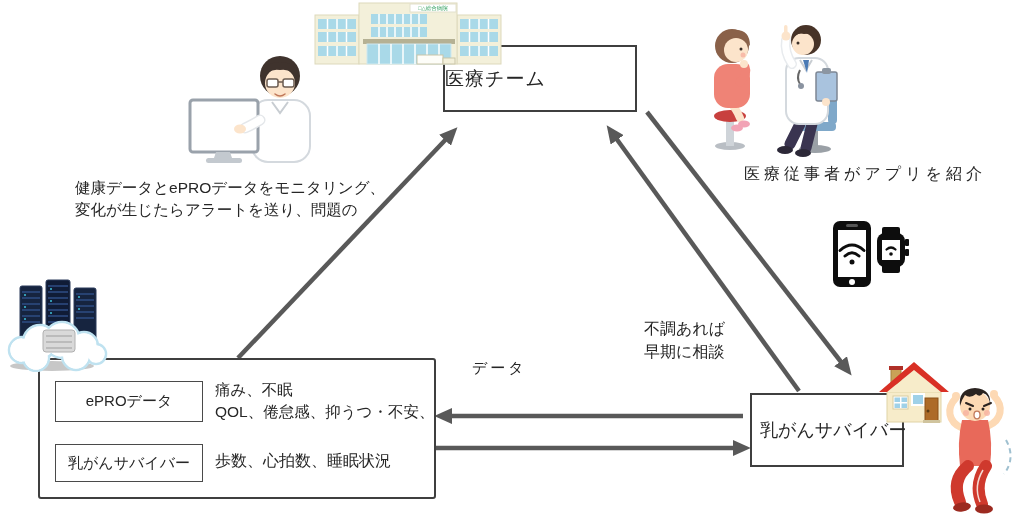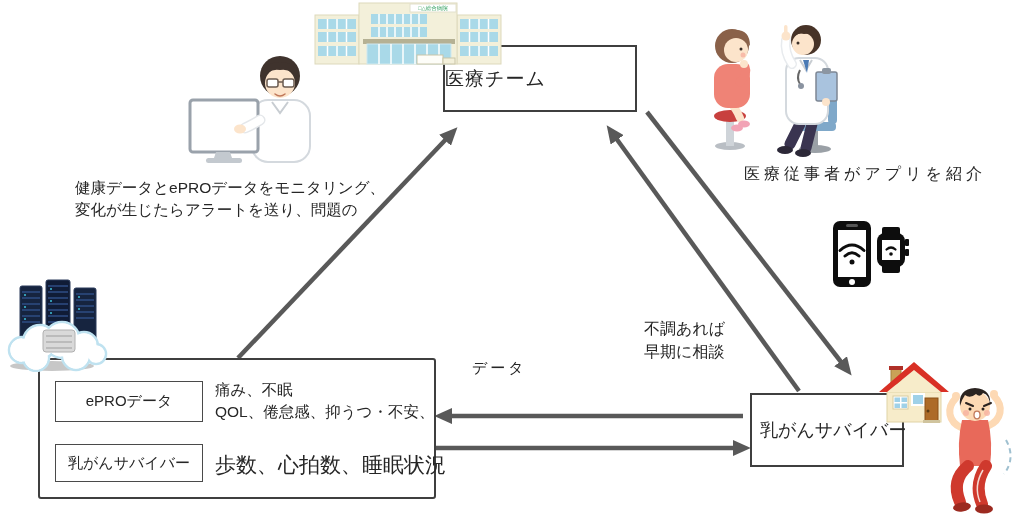--- a/index.html
+++ b/index.html
@@ -257,21 +257,21 @@
     <div class="innerbox" style="left:15px;top:21px;width:146px;height:39px;">
       <span class="line" style="font-size:15px;">ePROデータ</span>
     </div>
     <div class="note" style="left:175px;top:19px;font-size:15.5px;line-height:22px;">
       <div class="line">痛み、不眠</div>
       <div class="line">QOL、倦怠感、抑うつ・不安、</div>
     </div>
     <div class="innerbox" style="left:15px;top:84px;width:146px;height:36px;">
       <span class="line" style="font-size:15px;">乳がんサバイバー</span>
     </div>
-    <div class="note" style="left:175px;top:91px;font-size:21px;">
+    <div class="note" style="left:175px;top:91px;font-size:16px;">
       <div class="line">歩数、心拍数、睡眠状況</div>
     </div>
   </div>
 
   <div class="note" style="left:472px;top:359px;font-size:15px;letter-spacing:3px;">
     <div class="line">データ</div>
   </div>
 
 
   <div class="nodebox" style="left:750px;top:393px;width:150px;height:70px;">

